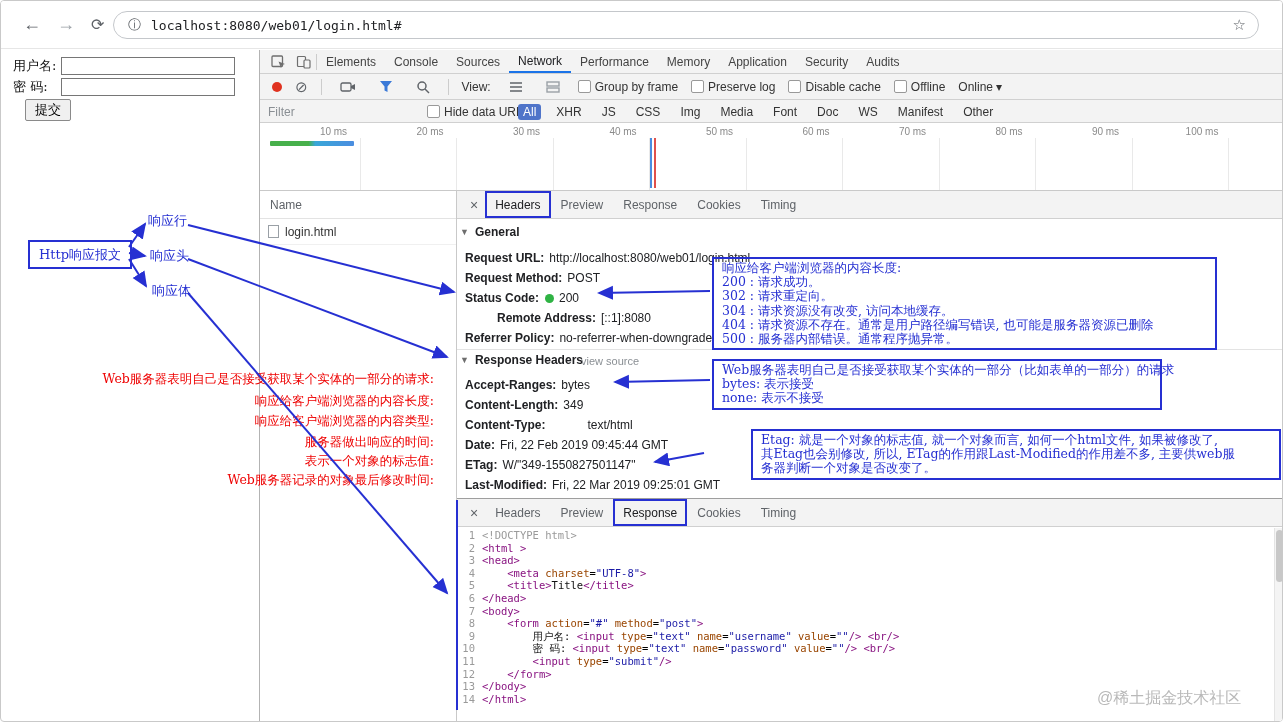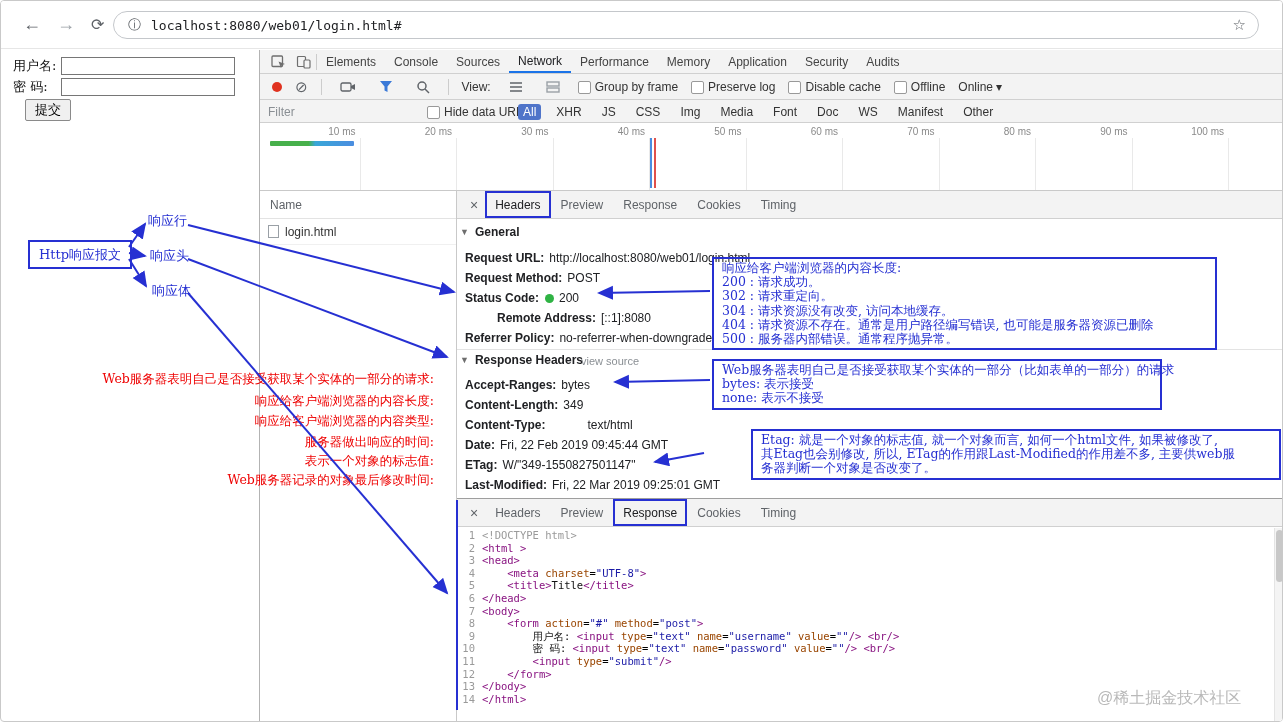--- a/index.html
+++ b/index.html
@@ -29,32 +29,32 @@
   .row{position:absolute;left:0;width:100%;box-sizing:border-box;background:#f3f3f3;border-bottom:1px solid #d0d0d0;display:flex;align-items:center;}
   .dt-tabs{top:0;height:24px;padding-left:6px;}
   .panel-icon{display:flex;align-items:center;padding:0 5px;}
   .dt-tab{padding:0 9px;font-size:12px;color:#444;height:100%;display:flex;align-items:center;box-sizing:border-box;}
   .dt-tab-sel{color:#202124;border-bottom:2px solid #1a73e8;}
   .net-toolbar{top:24px;height:26px;padding-left:12px;gap:13px;}
   .rec-dot{width:10px;height:10px;border-radius:50%;background:#e0321f;flex:none;}
   .glyph-btn{font-size:15px;color:#5f6368;line-height:15px;}
   .vdiv{width:1px;height:16px;background:#ccc;flex:none;}
   .tool-label{font-size:12px;color:#333;}
-  .cbx{display:inline-flex;align-items:flex-end;gap:4px;}
+  .cbx{display:inline-flex;align-items:flex-start;gap:4px;}
   .cbx-box{width:11px;height:11px;border:1px solid #999;border-radius:2px;background:#fff;display:inline-block;flex:none;}
   .cbx-lbl{font-size:12px;color:#333;white-space:nowrap;}
   .online-wrap{display:inline-flex;align-items:center;gap:3px;font-size:12px;color:#333;}
   .filter-row{top:50px;height:23px;}
   .filter-ph{position:absolute;left:8px;top:5px;font-size:12px;color:#8a8f94;}
   .hide-wrap{position:absolute;left:167px;top:5px;}
   .chips{position:absolute;left:258px;top:4px;display:flex;gap:10px;align-items:center;font-size:12px;color:#333;}
   .chip{padding:1px 5px;border-radius:3px;}
   .chip-sel{background:#4f74c9;color:#fff;}
   .timeline{position:absolute;top:73px;left:0;width:100%;height:68px;background:#fff;border-bottom:1px solid #c9c9c9;box-sizing:border-box;}
-  .tick-label{position:absolute;top:3px;width:44px;text-align:right;font-size:10px;color:#8a8a8a;}
+  .tick-label{position:absolute;top:3px;width:44px;text-align:center;font-size:10px;color:#8a8a8a;}
   .tick-line{position:absolute;top:15px;bottom:0;width:1px;background:#e9e9e9;}
   .wf-bar{position:absolute;left:10px;top:18px;width:84px;height:5px;border-radius:1px;background:linear-gradient(90deg,#47b04b 0%,#47b04b 46%,#39a7d8 54%,#4b8de0 100%);}
   .ev-line{position:absolute;top:15px;bottom:2px;width:2px;}
   .ev-blue{left:390px;background:#4b8de0;}
   .ev-red{left:394px;background:#e0504b;}
   .name-panel{position:absolute;left:0;top:141px;width:197px;height:532px;background:#fff;border-right:1px solid #c9c9c9;box-sizing:border-box;}
   .name-head{height:27px;border-bottom:1px solid #e3e3e3;display:flex;align-items:center;padding-left:10px;font-size:12px;color:#5f6368;}
   .req-row{height:25px;display:flex;align-items:center;gap:6px;padding-left:8px;font-size:12px;color:#333;border-bottom:1px solid #f0f0f0;}
   .doc-icon{width:9px;height:11px;border:1px solid #9aa0a6;background:#fff;flex:none;}
   .details{position:absolute;left:197px;top:141px;width:828px;height:307px;background:#fff;box-sizing:border-box;}

